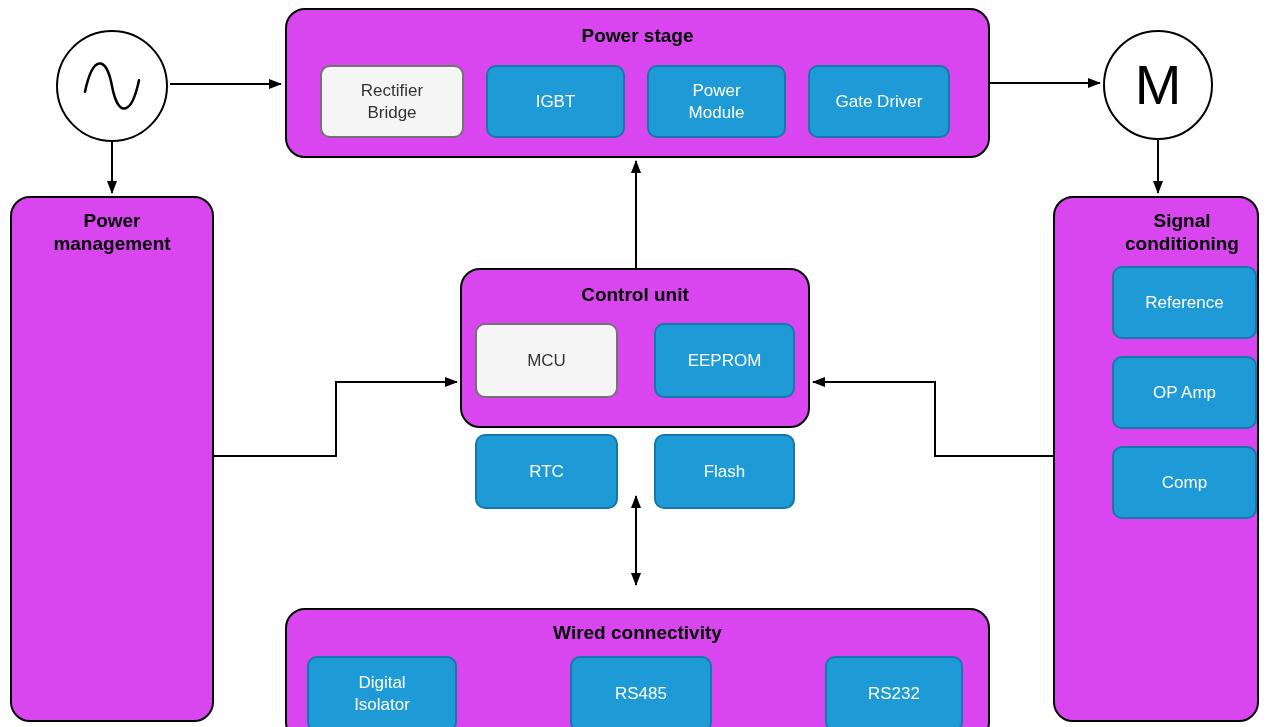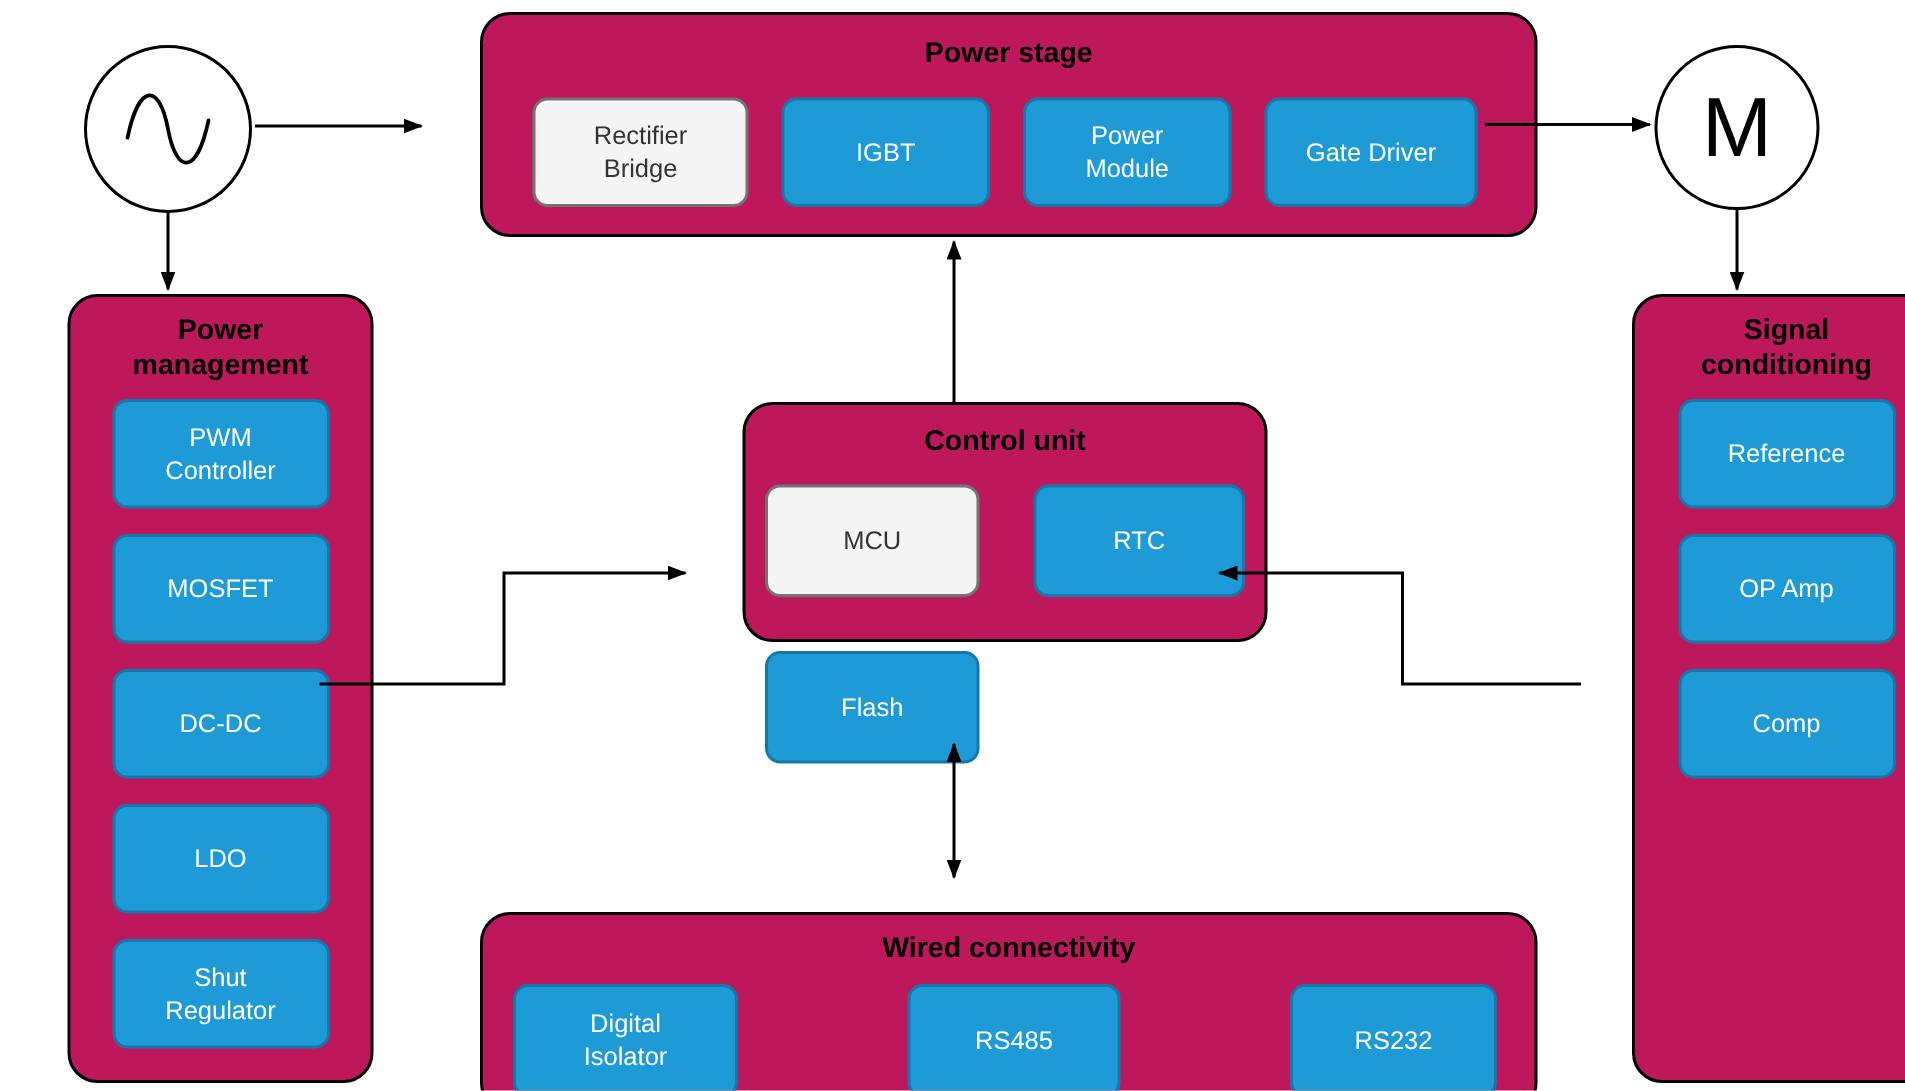--- a/index.html
+++ b/index.html
@@ -1,22 +1,22 @@
 <!DOCTYPE html>
 <html><head>
 <meta charset="utf-8">
 <style>
   html,body { margin:0; padding:0; background:#ffffff; }
   body {
     width:1270px; height:727px; position:relative; overflow:hidden;
     font-family:"Liberation Sans", sans-serif;
   }
   .container {
-    position:absolute; background:#be185d; border:2px solid #000000;
-    border-radius:20px; box-sizing:border-box;margin-left:35px;
+    position:absolute; background:#d946ef; border:2px solid #000000;
+    border-radius:20px; box-sizing:border-box;
   }
   .gtitle {
     font-weight:bold; font-size:19px; color:#000000; text-align:center;
     line-height:1.22; white-space:pre-line;
   }
   .node {
     border-radius:10px; display:flex; align-items:center; justify-content:center;
     text-align:center; font-size:17px; line-height:1.3; box-sizing:border-box;
     white-space:pre-line;
   }
@@ -41,21 +41,21 @@
   }
   #control-unit .node { height:75px; }
   
   #wired-connectivity { left:285px; top:608px; width:705px; height:134px; }
   #wired-connectivity .gtitle { margin-top:11px; }
   #wired-connectivity .row { display:flex; justify-content:space-between; margin-top:12px; padding:0 25px 0 20px;gap:16px; }
   #wired-connectivity .node { height:76px; }
   
   .sidecol { display:flex; flex-direction:column; align-items:center; }
   #power-management { left:10px; top:196px; width:204px; height:526px; }
-  #signal-conditioning { left:1053px; top:196px; width:206px; height:526px; }
+  #signal-conditioning { left:1053px; top:196px; width:206px; height:526px;align-items:flex-end; }
   .sidecol .gtitle { margin-top:11px; width:150px; }
   .sidecol .stack { display:flex; flex-direction:column; gap:17px; margin-top:11px; }
   .sidecol .node { width:145px; height:73px; }
   
   #ac-source { left:56px; top:30px; width:112px; height:112px; }
   #motor { left:1103px; top:30px; width:110px; height:110px; }
   
   .w144{width:144px;} .w139{width:139px;} .w142{width:142px;}
   .w150{width:150px;} .w138{width:138px;}
   #connector-layer { position:absolute; left:0; top:0; width:1270px; height:727px; pointer-events:none; }
@@ -81,35 +81,27 @@
     <div class="node blue w139">IGBT</div>
     <div class="node blue w139">Power
 Module</div>
     <div class="node blue w142">Gate Driver</div>
   </div>
 </div>
 
 <div class="container sidecol" id="power-management">
   <div class="gtitle">Power
 management</div>
-  <div class="stack">
-    <div class="node blue">PWM
-Controller</div>
-    <div class="node blue">MOSFET</div>
-    <div class="node blue">DC-DC</div>
-    <div class="node blue">LDO</div>
-    <div class="node blue">Shut
-Regulator</div>
-  </div>
 </div>
 
 <div class="container" id="control-unit">
   <div class="gtitle">Control unit</div>
   <div class="grid">
     <div class="node gray">MCU</div>
+    <div class="node blue">EEPROM</div>
     <div class="node blue">RTC</div>
     <div class="node blue">Flash</div>
   </div>
 </div>
 
 <div class="container sidecol" id="signal-conditioning">
   <div class="gtitle">Signal
 conditioning</div>
   <div class="stack">
     <div class="node blue">Reference</div>

